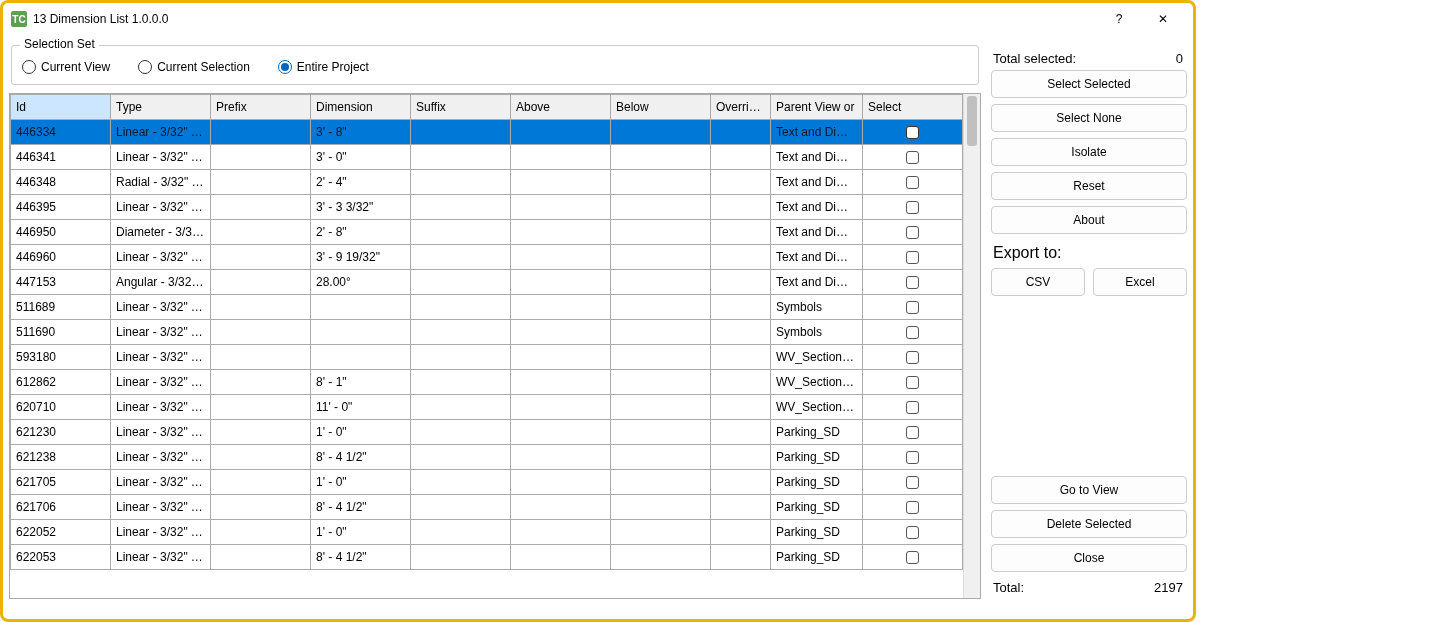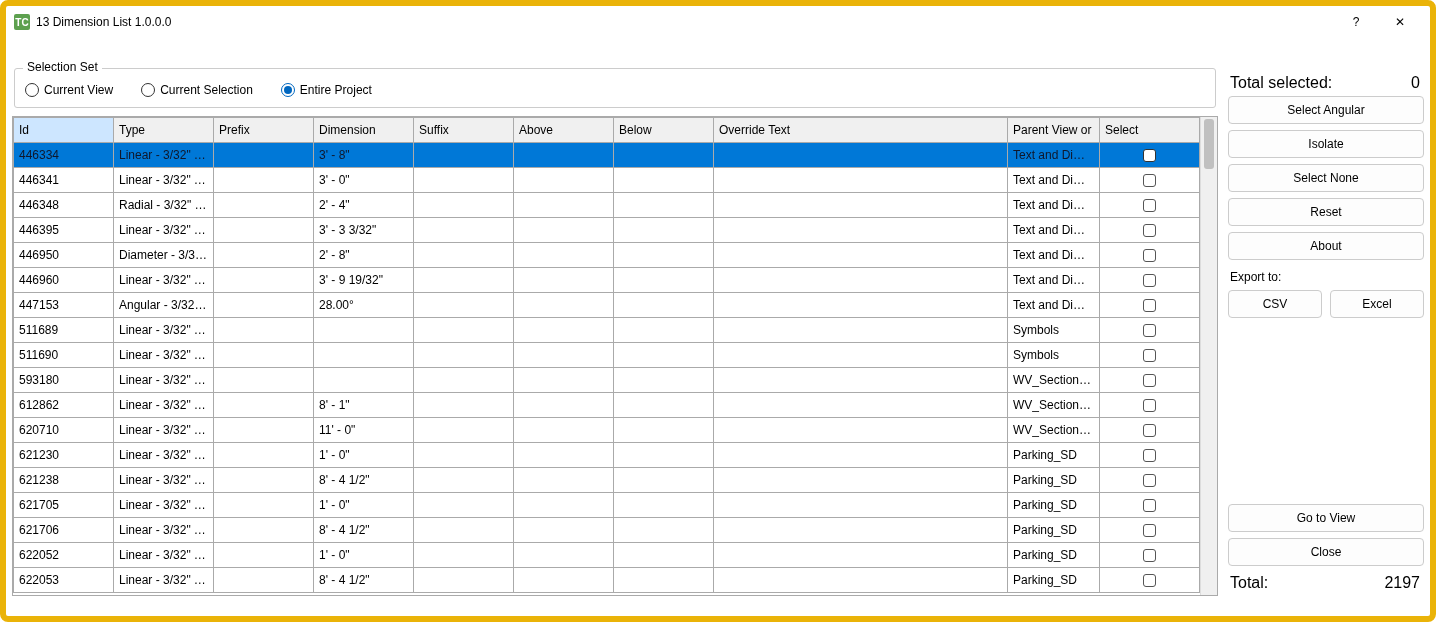--- a/index.html
+++ b/index.html
@@ -5,28 +5,27 @@
   * { box-sizing: border-box; }
   body {
     margin: 0;
     font-family: "Segoe UI", Arial, sans-serif;
     font-size: 12px;
     background: #fff;
     color: #000;
     overflow: hidden;
   }
   .window {
-    width: 1436px;
+    width: 1196px;
     height: 622px;
     background: #fff;
-    border: 6px solid #eab308;
+    border: 3px solid #eab308;
     border-radius: 8px;
     display: flex;
     flex-direction: column;
-    gap: 20px;
   }
   .titlebar {
     height: 32px;
     display: flex;
     align-items: center;
     padding: 0 8px;
   }
   .titlebar .app-icon {
     width: 16px;
     height: 16px;
@@ -186,38 +185,38 @@
   .right-pane {
     width: 196px;
     flex: 0 0 196px;
     display: flex;
     flex-direction: column;
     padding-top: 10px;
   }
   .stat-row {
     display: flex;
     justify-content: space-between;
-    font-size: 16px;
+    font-size: 13px;
     padding: 2px 4px 4px 2px;
   }
   .btn {
     display: block;
     width: 100%;
     height: 28px;
     margin-bottom: 6px;
     background: #fdfdfd;
     border: 1px solid #ccc;
     border-radius: 4px;
     font-size: 12px;
     line-height: 26px;
     text-align: center;
     color: #000;
   }
   .export-label {
-    font-size: 12px;
+    font-size: 16px;
     padding: 4px 2px 6px 2px;
   }
   .export-row {
     display: flex;
     gap: 8px;
     margin-bottom: 6px;
   }
   .export-row .btn {
     flex: 1;
     margin-bottom: 0;
@@ -523,32 +522,33 @@
         </div>
       </div>
 
     </div>
 
     <div class="right-pane">
       <div class="stat-row">
         <span>Total selected:</span>
         <span>0</span>
       </div>
-      <div class="btn">Select Angular</div>
+      <div class="btn">Select Selected</div>
+      <div class="btn">Select None</div>
       <div class="btn">Isolate</div>
-      <div class="btn">Select None</div>
       <div class="btn">Reset</div>
       <div class="btn">About</div>
       <div class="export-label">Export to:</div>
       <div class="export-row">
         <div class="btn">CSV</div>
         <div class="btn">Excel</div>
       </div>
       <div class="flex-spacer"></div>
       <div class="btn">Go to View</div>
+      <div class="btn">Delete Selected</div>
       <div class="btn">Close</div>
       <div class="stat-row">
         <span>Total:</span>
         <span>2197</span>
       </div>
     </div>
 
   </div>
 </div>
 

